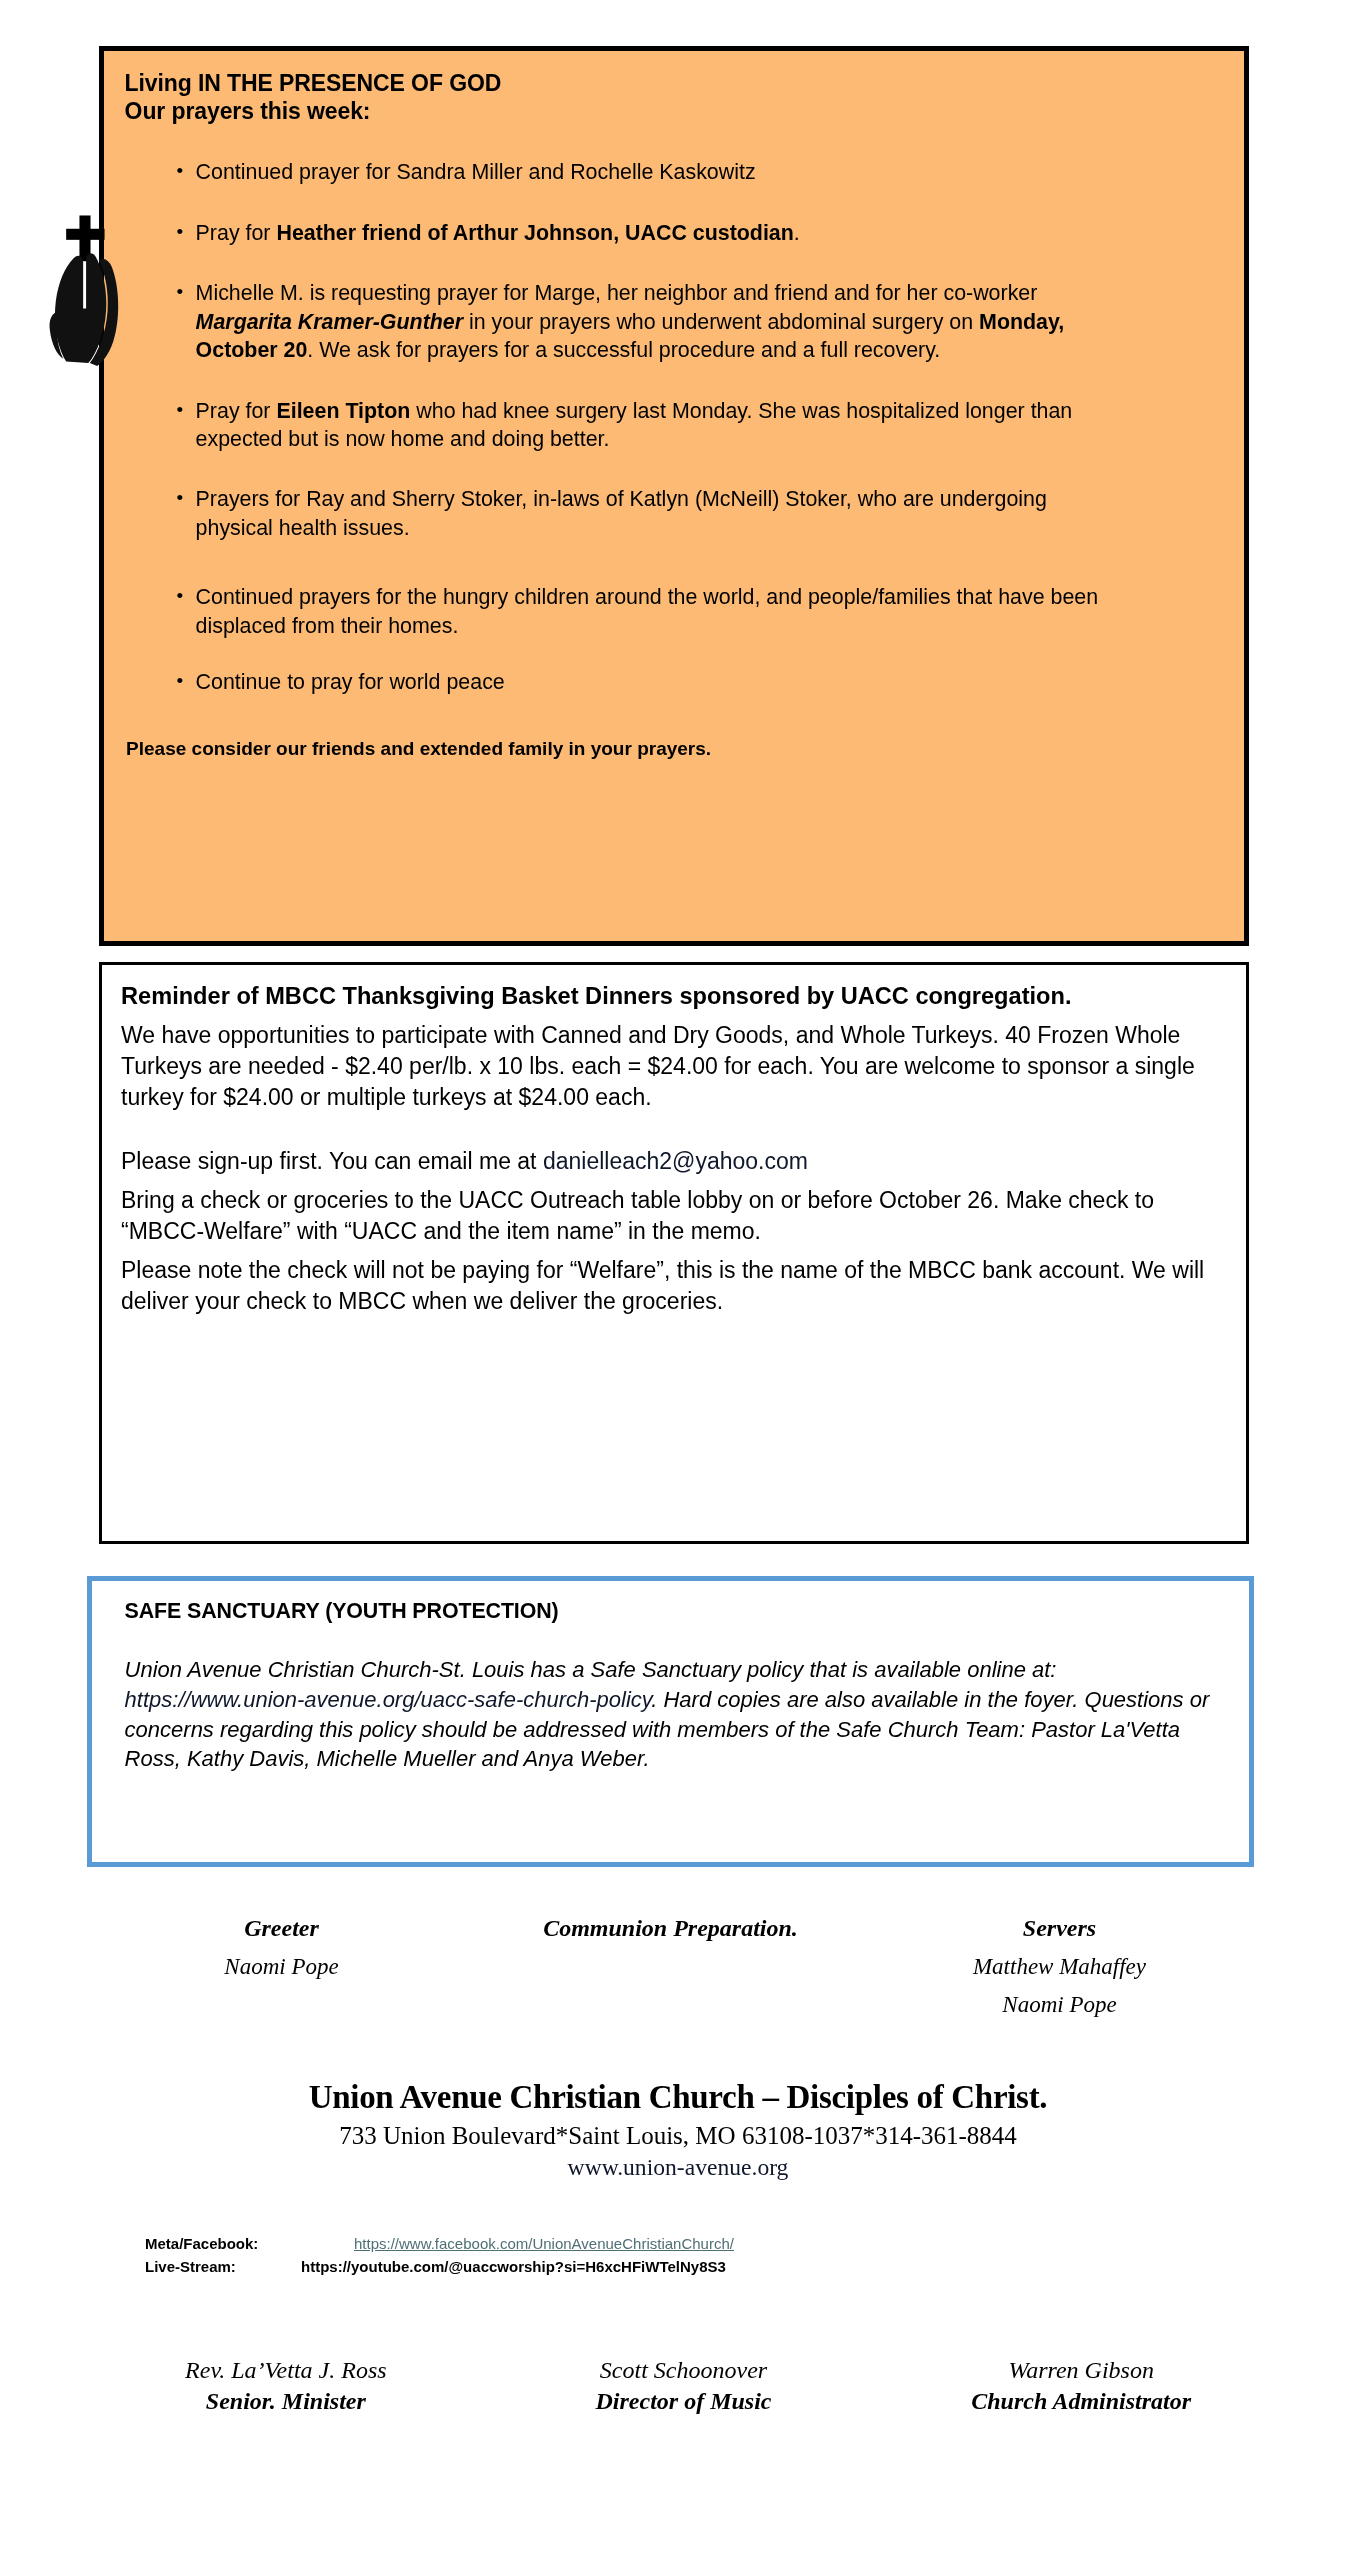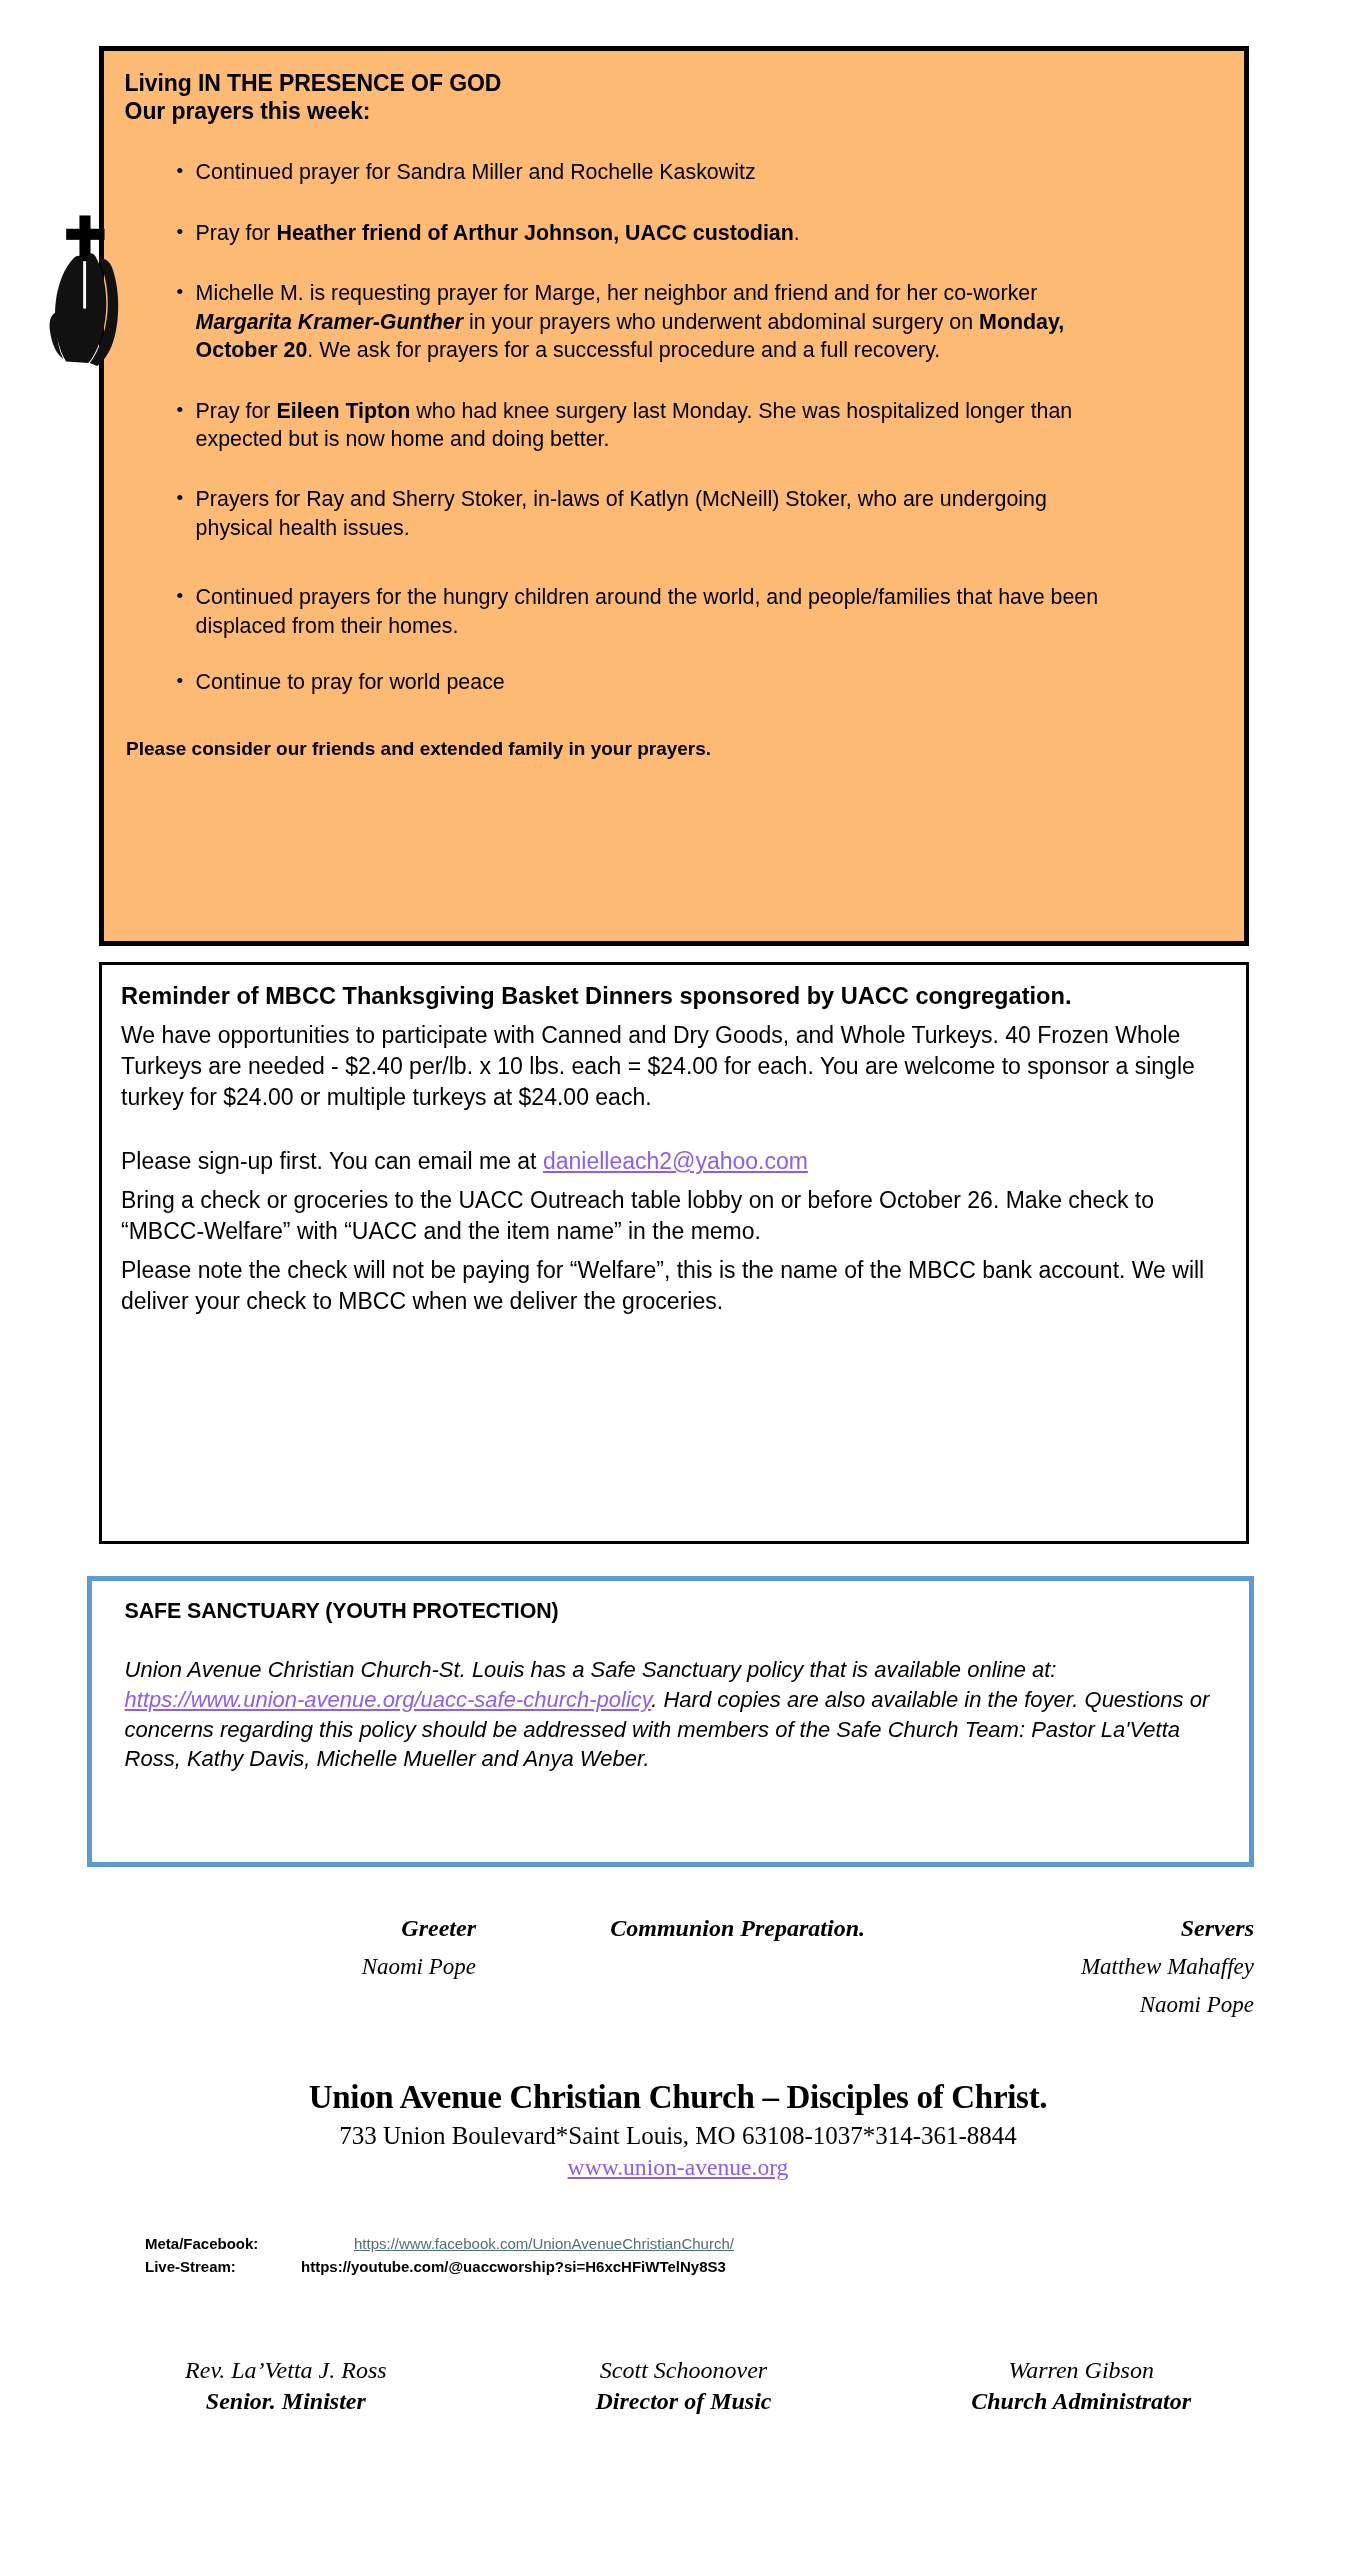--- a/index.html
+++ b/index.html
@@ -102,22 +102,21 @@
     line-height: 1.35;
   }
   .mbcc-title {
     font-weight: bold;
     font-size: 23.6px;
     line-height: 1.3;
   }
   .mbcc-para { margin-top: 8px; }
   .mbcc-gap { height: 25px; }
   .link {
-    color: #8b5cf6;
-    text-decoration: underline;
+    color: #0f172a;
   }
 
   
   .safe-box {
     position: absolute;
     left: 87px;
     top: 1576px;
     width: 1167px;
     height: 291px;
     border: 5.2px solid #5b9bd5;
@@ -140,21 +139,21 @@
 
   
   .roles {
     position: absolute;
     left: 87px;
     top: 1915px;
     width: 1167px;
     display: flex;
     font-family: "Liberation Serif", serif;
   }
-  .role-col { flex: 1 1 33.33%; text-align: right; }
+  .role-col { flex: 1 1 33.33%; text-align: center; }
   .role-title {
     font-size: 24px;
     font-weight: bold;
     font-style: italic;
   }
   .role-name {
     font-size: 23px;
     font-style: italic;
     margin-top: 12px;
   }

